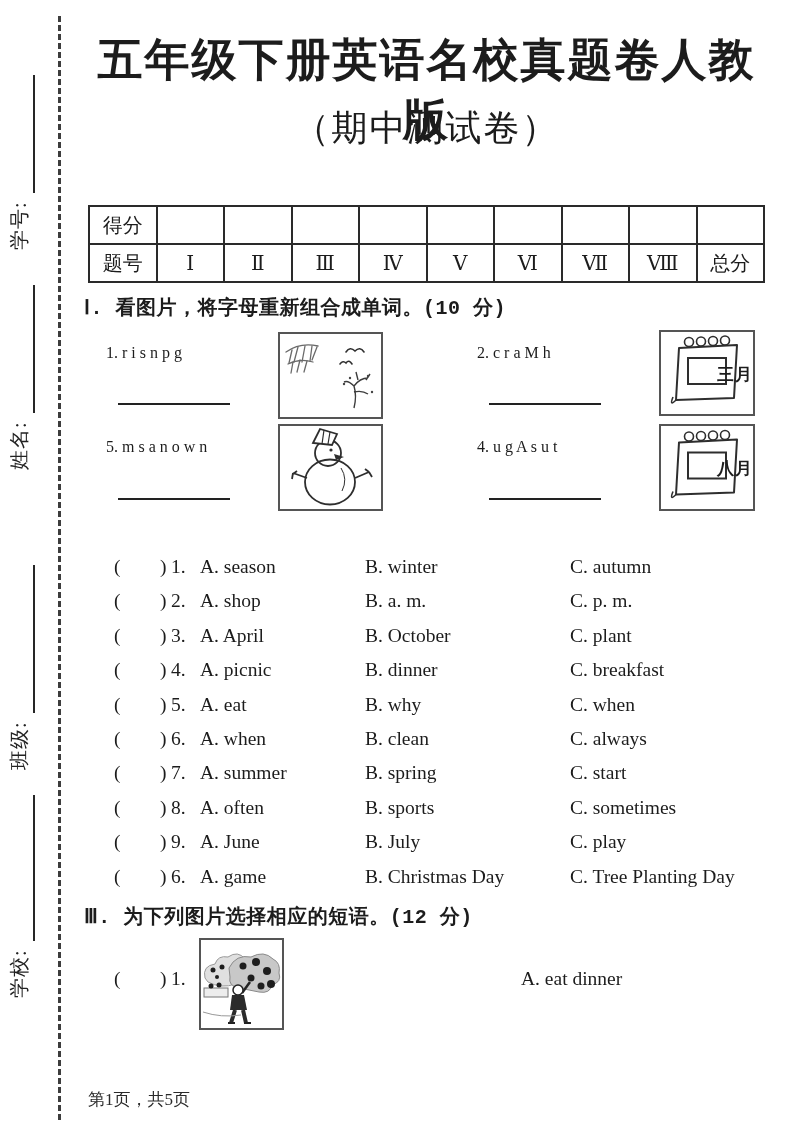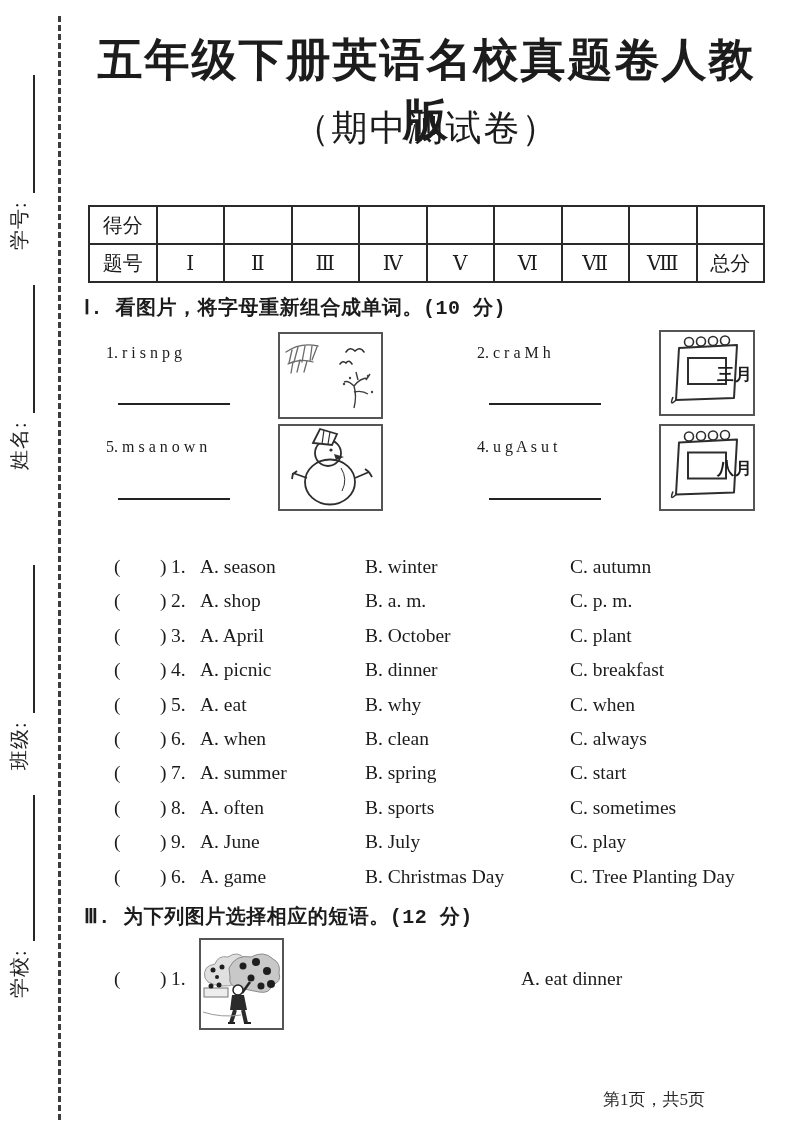--- a/index.html
+++ b/index.html
@@ -18,21 +18,21 @@
             font-family:Liberation Mono, monospace;letter-spacing:.5px}
   .qtext{position:absolute;font-size:16px;white-space:nowrap}
   .blank{position:absolute;height:0;border-bottom:2px solid #222}
   .pic{position:absolute;border:2px solid #555;background:#fff;box-sizing:border-box}
   .pic svg{display:block;width:100%;height:100%}
   .cal-text{position:absolute;left:0;right:0;top:31px;text-align:right;font-size:17px;font-weight:bold;
             font-family:"Liberation Sans","DejaVu Sans",sans-serif;letter-spacing:1px}
   .row{position:absolute;left:0;width:793px;height:26px;font-size:19.5px}
   .row span{position:absolute;white-space:nowrap}
   .po{left:114px}.pc{left:160px}.num{left:171px}.oa{left:200px}.ob{left:365px}.oc{left:570px}.oa3{left:521px}
-  .footer{position:absolute;left:88px;width:617px;top:1088px;text-align:right;font-size:17px;color:#2a2a2a}
+  .footer{position:absolute;left:88px;width:617px;top:1088px;text-align:left;font-size:17px;color:#2a2a2a}
 </style>
 </head>
 <body>
 
 <div class="paper">
 
   <div class="cut-line"></div>
 
   <div class="side-group" style="left:6px;top:250px">
     <span>学号:</span><span class="side-line" style="width:118px"></span>

